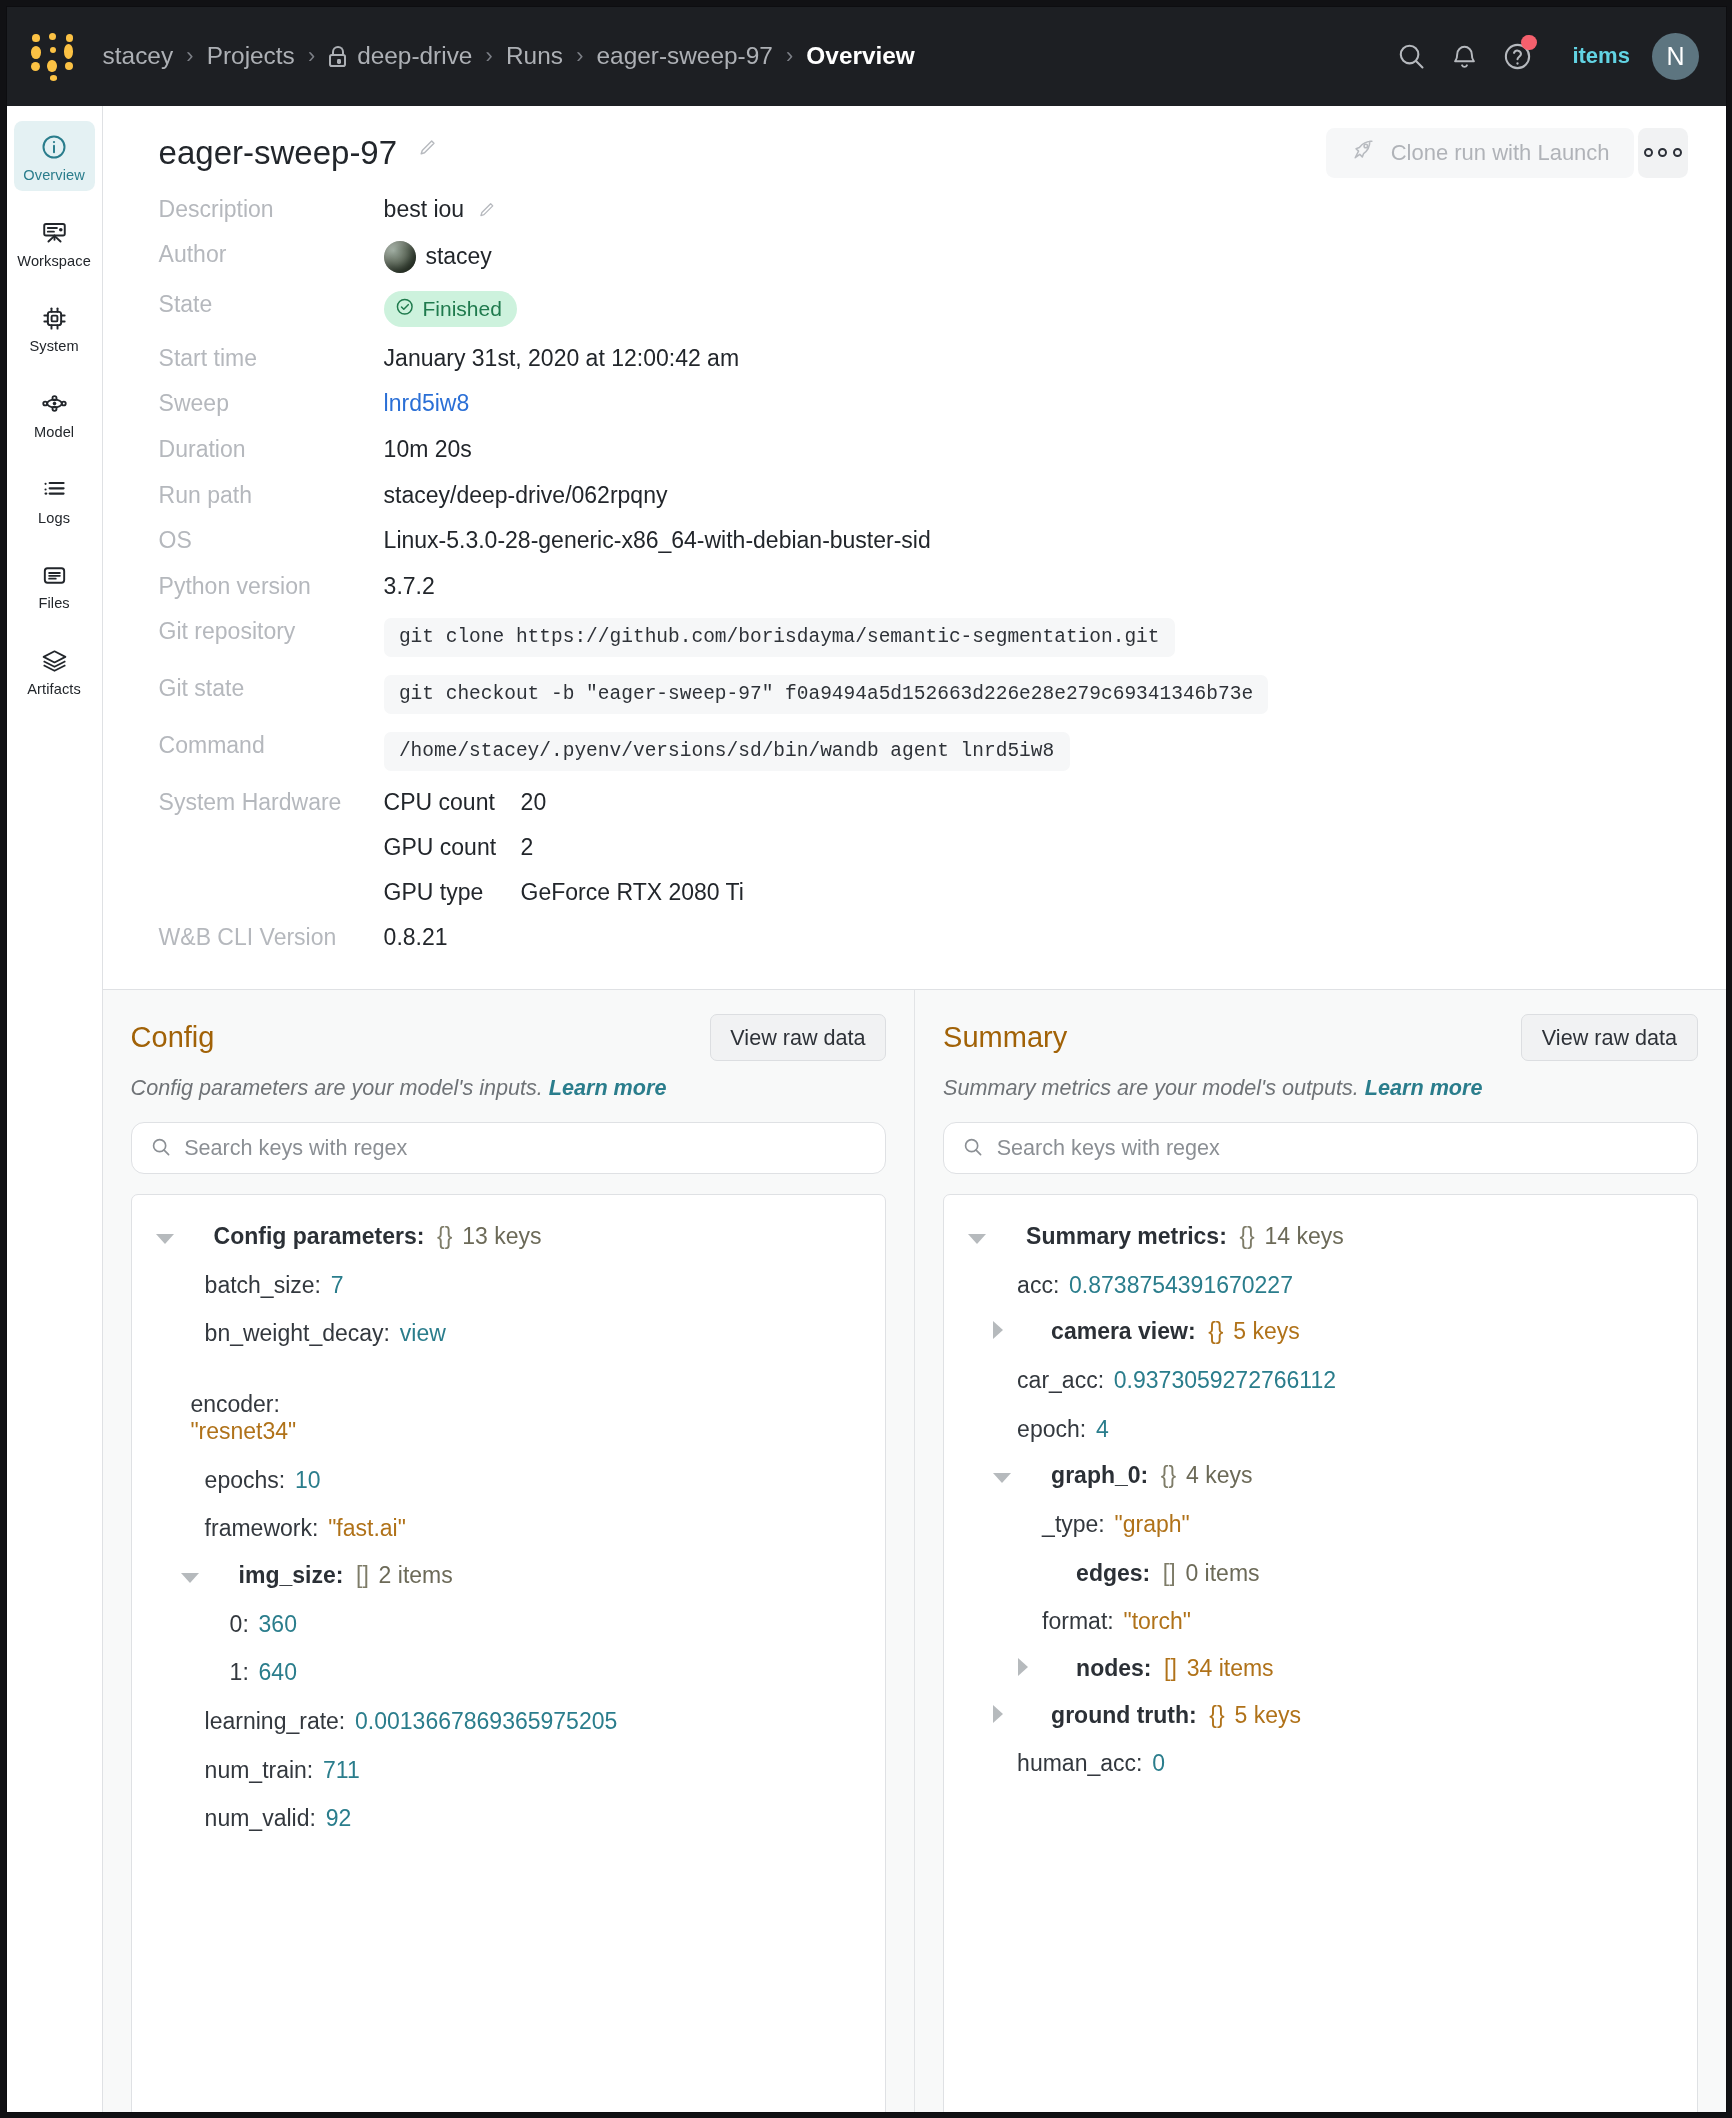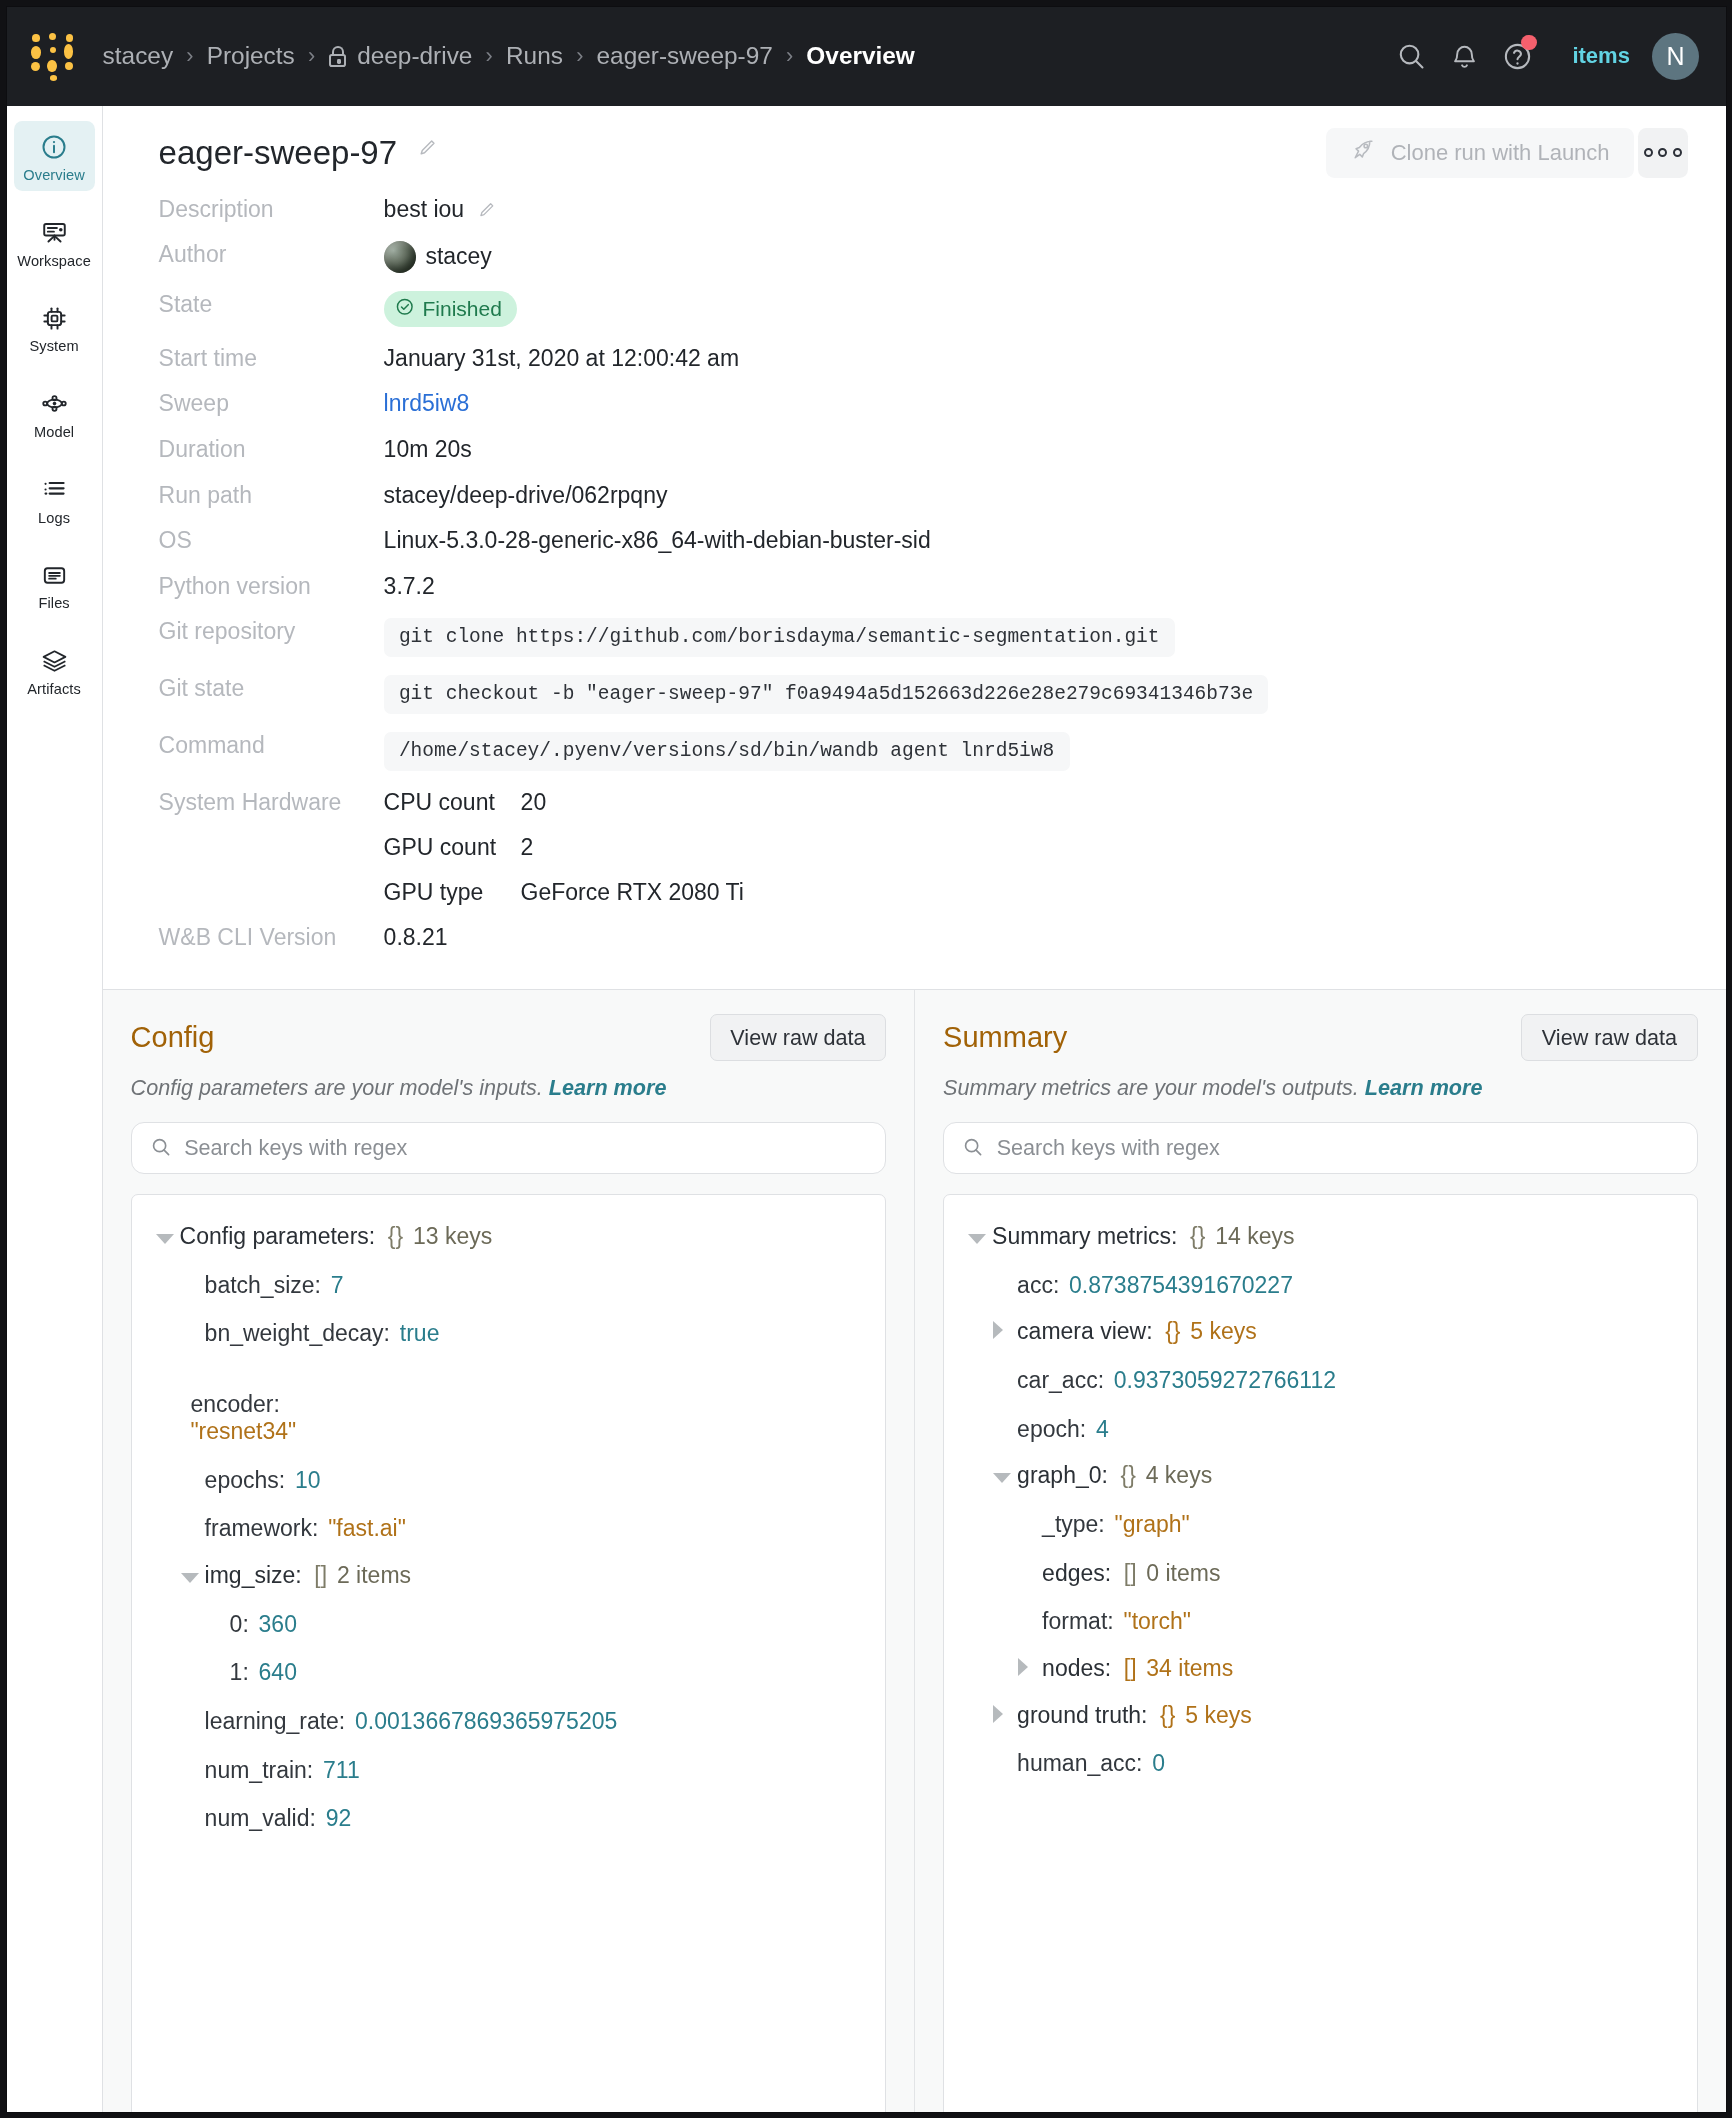--- a/index.html
+++ b/index.html
@@ -157,21 +157,21 @@
   .tree {
     margin-top: 19.5px; background:#fff; border:0.7px solid #dfe1e4;
     border-radius:7px; padding: 18px 0 21px 0;
     height: calc(100% - 165px); overflow:hidden;
   }
   .tnode { display:flex; align-items:baseline; padding: 9.8px 24px; font-size:23px; white-space:nowrap;}
   .tw { width:24px; flex:0 0 24px; display:flex; align-items:center; height:23px;}
   .caret-d { width:0;height:0;border-left:9px solid transparent;border-right:9px solid transparent;border-top:10.5px solid #b6babd; }
   .caret-r { width:0;height:0;border-top:9px solid transparent;border-bottom:9px solid transparent;border-left:10.5px solid #b6babd; }
   .tkey { color:#33383e; }
-  .tkey.b { font-weight:400; color:#2b3036; }
+  .tkey.b { font-weight:700; color:#2b3036;margin-left:34px; }
   .tval { margin-left:9.8px; }
   .v-num { color:#2a7d8c; }
   .v-str { color:#b07219; }
   .v-bool { color:#2a7d8c; }
   .v-meta { color:#6c6a58; margin-left:9.8px; }
   .v-meta.amber { color:#b07219; }
   .brace { color:#7e7c68; }
   .brace.amber { color:#b07219; }
 </style>
 </head>
@@ -525,21 +525,21 @@
                 <span class="v-meta">13 keys</span>
               </div>
               <div class="tnode" style="padding-left: 49px;">
                 <span class="tw"></span>
                 <span class="tkey">batch_size:</span>
                 <span class="tval v-num">7</span>
               </div>
               <div class="tnode" style="padding-left: 49px;">
                 <span class="tw"></span>
                 <span class="tkey">bn_weight_decay:</span>
-                <span class="tval v-bool">true</span>
+                <span class="tval v-bool">view</span>
               </div>
               <div class="tnode" style="padding-left: 49px; flex-direction: column;">
                 <span class="tw"></span>
                 <span class="tkey">encoder:</span>
                 <span class="tval v-str">"resnet34"</span>
               </div>
               <div class="tnode" style="padding-left: 49px;">
                 <span class="tw"></span>
                 <span class="tkey">epochs:</span>
                 <span class="tval v-num">10</span>

